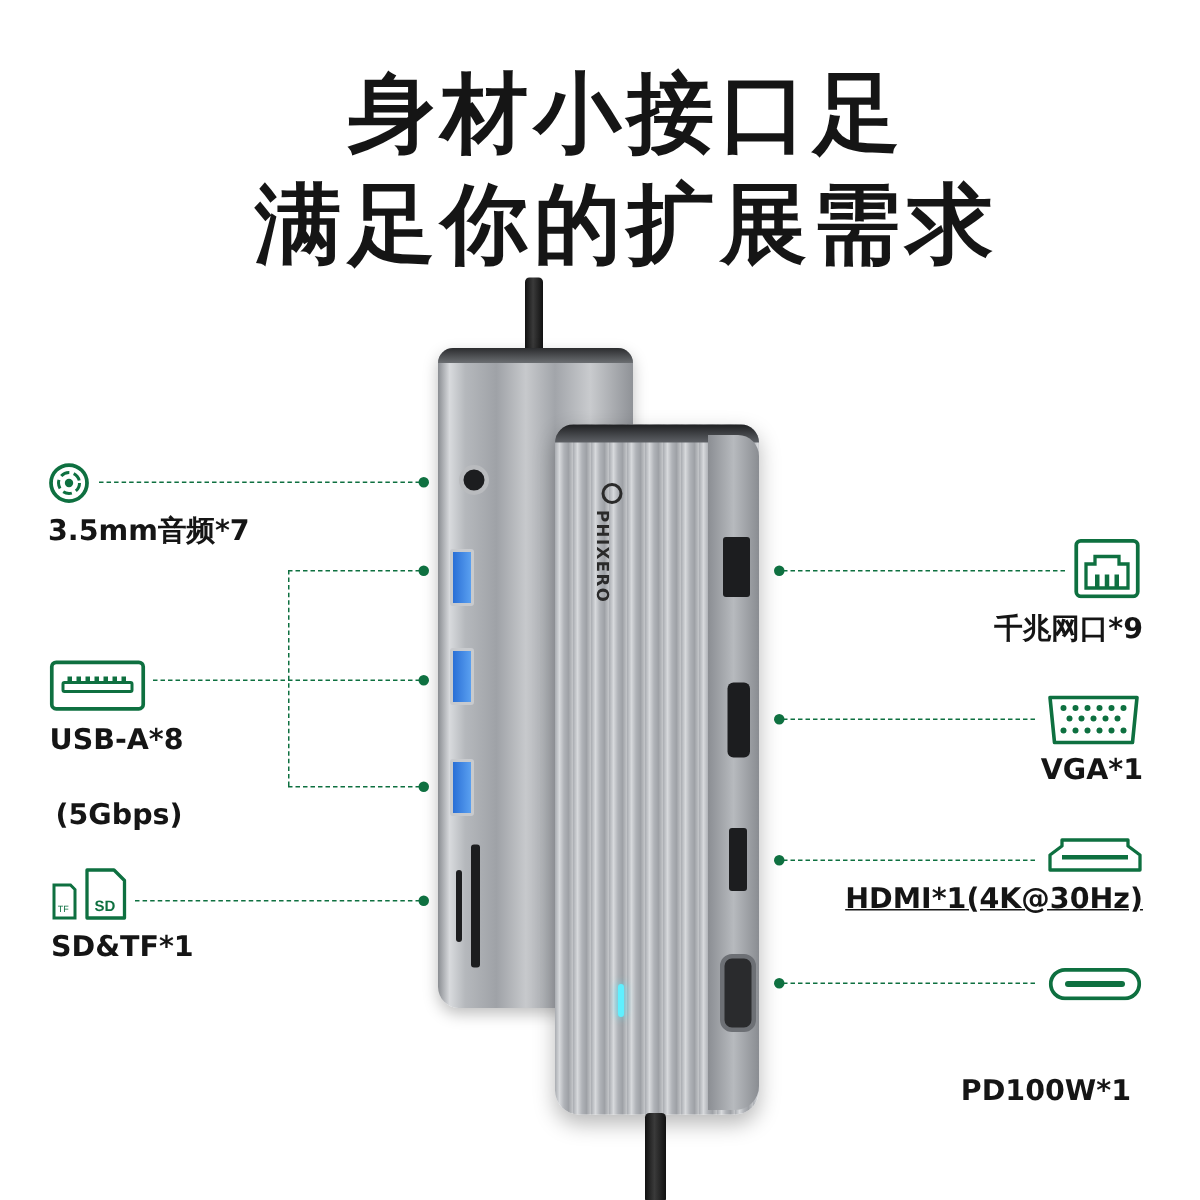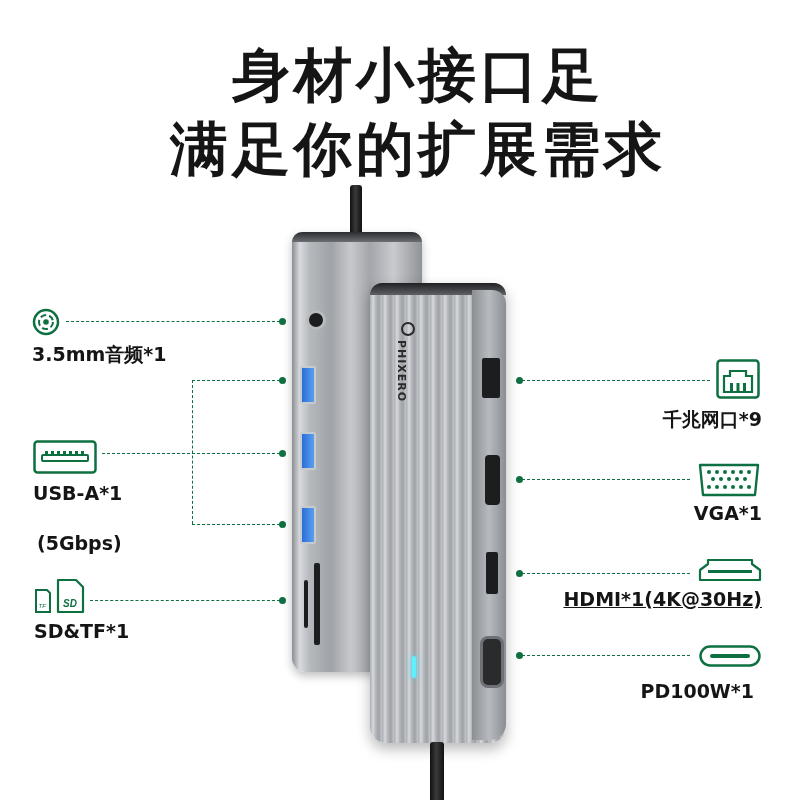--- a/index.html
+++ b/index.html
@@ -15,21 +15,21 @@
     line-height: 1;
     padding-left: 18px;
   }
   #hl1 { top: 46px; }
   #hl2 { top: 120px; }
 
   .label {
     position: absolute; font-weight: bold; font-size: 19px; color: #151515;
     line-height: 1.2; white-space: nowrap;
   }
-  .icon { position: absolute; font-style: italic; }
+  .icon { position: absolute; }
   .dot { position: absolute; width: 7px; height: 7px; border-radius: 50%; background: #0e7040; }
   .hline { position: absolute; height: 0; border-top: 1.5px dashed #0e7040; }
   .vline { position: absolute; width: 0; border-left: 1.5px dashed #0e7040; }
 
   
   .cable { position: absolute; background: linear-gradient(90deg,#111,#3a3a3a 45%,#111); border-radius: 3px; }
   .body-back {
     position: absolute; left: 292px; top: 232px; width: 130px; height: 440px;
     border-radius: 10px 10px 14px 14px;
     background: linear-gradient(90deg,#8a8d92 0%,#d8dadd 6%,#b5b8bc 14%,#9fa2a7 30%,#c7c9cc 45%,#a2a5aa 60%,#c9cbce 78%,#8f9297 100%);
@@ -96,21 +96,21 @@
 
 <div class="icon" style="left:32px;top:308px;">
   <svg width="28" height="28" viewBox="0 0 28 28">
     <circle cx="14" cy="14" r="12" fill="none" stroke="#0e7040" stroke-width="2.5"></circle>
     <circle cx="14" cy="14" r="7" fill="none" stroke="#0e7040" stroke-width="2" stroke-dasharray="6 3"></circle>
     <circle cx="14" cy="14" r="2.8" fill="#0e7040"></circle>
   </svg>
 </div>
 <div class="hline" style="left:66px;top:321px;width:214px;"></div>
 <div class="dot" style="left:279px;top:318px;"></div>
-<div class="label" style="left:32px;top:343px;">3.5mm音频*1</div>
+<div class="label" style="left:32px;top:343px;">3.5mm音频*7</div>
 
 <div class="icon" style="left:33px;top:440px;">
   <svg width="64" height="34" viewBox="0 0 64 34">
     <rect x="1.5" y="1.5" width="61" height="31" rx="3" fill="none" stroke="#0e7040" stroke-width="2.5"></rect>
     <rect x="9" y="15" width="46" height="6" rx="1" fill="none" stroke="#0e7040" stroke-width="2"></rect>
     <g fill="#0e7040">
       <rect x="12" y="11" width="3" height="4"></rect>
         <rect x="18" y="11" width="3" height="4"></rect>
       <rect x="24" y="11" width="3" height="4"></rect>
         <rect x="30" y="11" width="3" height="4"></rect>
@@ -120,21 +120,21 @@
     </g>
   </svg>
 </div>
 <div class="hline" style="left:102px;top:453px;width:178px;"></div>
 <div class="vline" style="left:192px;top:380px;height:144px;"></div>
 <div class="hline" style="left:192px;top:380px;width:88px;"></div>
 <div class="hline" style="left:192px;top:524px;width:88px;"></div>
 <div class="dot" style="left:279px;top:377px;"></div>
 <div class="dot" style="left:279px;top:450px;"></div>
 <div class="dot" style="left:279px;top:521px;"></div>
-<div class="label" style="left:33px;top:482px;">USB-A*1</div>
+<div class="label" style="left:33px;top:482px;">USB-A*8</div>
 <div class="label" style="left:37px;top:532px;">(5Gbps)</div>
 
 <div class="icon" style="left:34px;top:578px;">
   <svg width="54" height="36" viewBox="0 0 54 36">
     <path d="M2 12 h11 l3 3 v19 h-14 z" fill="none" stroke="#0e7040" stroke-width="2"></path>
     <text x="4.5" y="30" font-size="6" fill="#0e7040" font-family="Liberation Sans, sans-serif">TF</text>
     <path d="M24 2 h18 l7 7 v25 h-25 z" fill="none" stroke="#0e7040" stroke-width="2.2" stroke-linejoin="round"></path>
     <text x="29" y="29" font-size="10" font-weight="bold" fill="#0e7040" font-family="Liberation Sans, sans-serif">SD</text>
   </svg>
 </div>
@@ -196,13 +196,13 @@
 <div class="label" style="right:38px;top:588px;text-decoration:underline;">HDMI*1(4K@30Hz)</div>
 
 <div class="icon" style="left:699px;top:645px;">
   <svg width="62" height="22" viewBox="0 0 62 22">
     <rect x="1.5" y="1.5" width="59" height="19" rx="9.5" fill="none" stroke="#0e7040" stroke-width="2.5"></rect>
     <rect x="11" y="9" width="40" height="4" rx="2" fill="#0e7040"></rect>
   </svg>
 </div>
 <div class="dot" style="left:516px;top:652px;"></div>
 <div class="hline" style="left:522px;top:655px;width:168px;"></div>
-<div class="label" style="right:46px;top:680px;">PD100W*1</div>
+<div class="label" style="right:46px;top:716px;">PD100W*1</div>
 
 </body></html>

